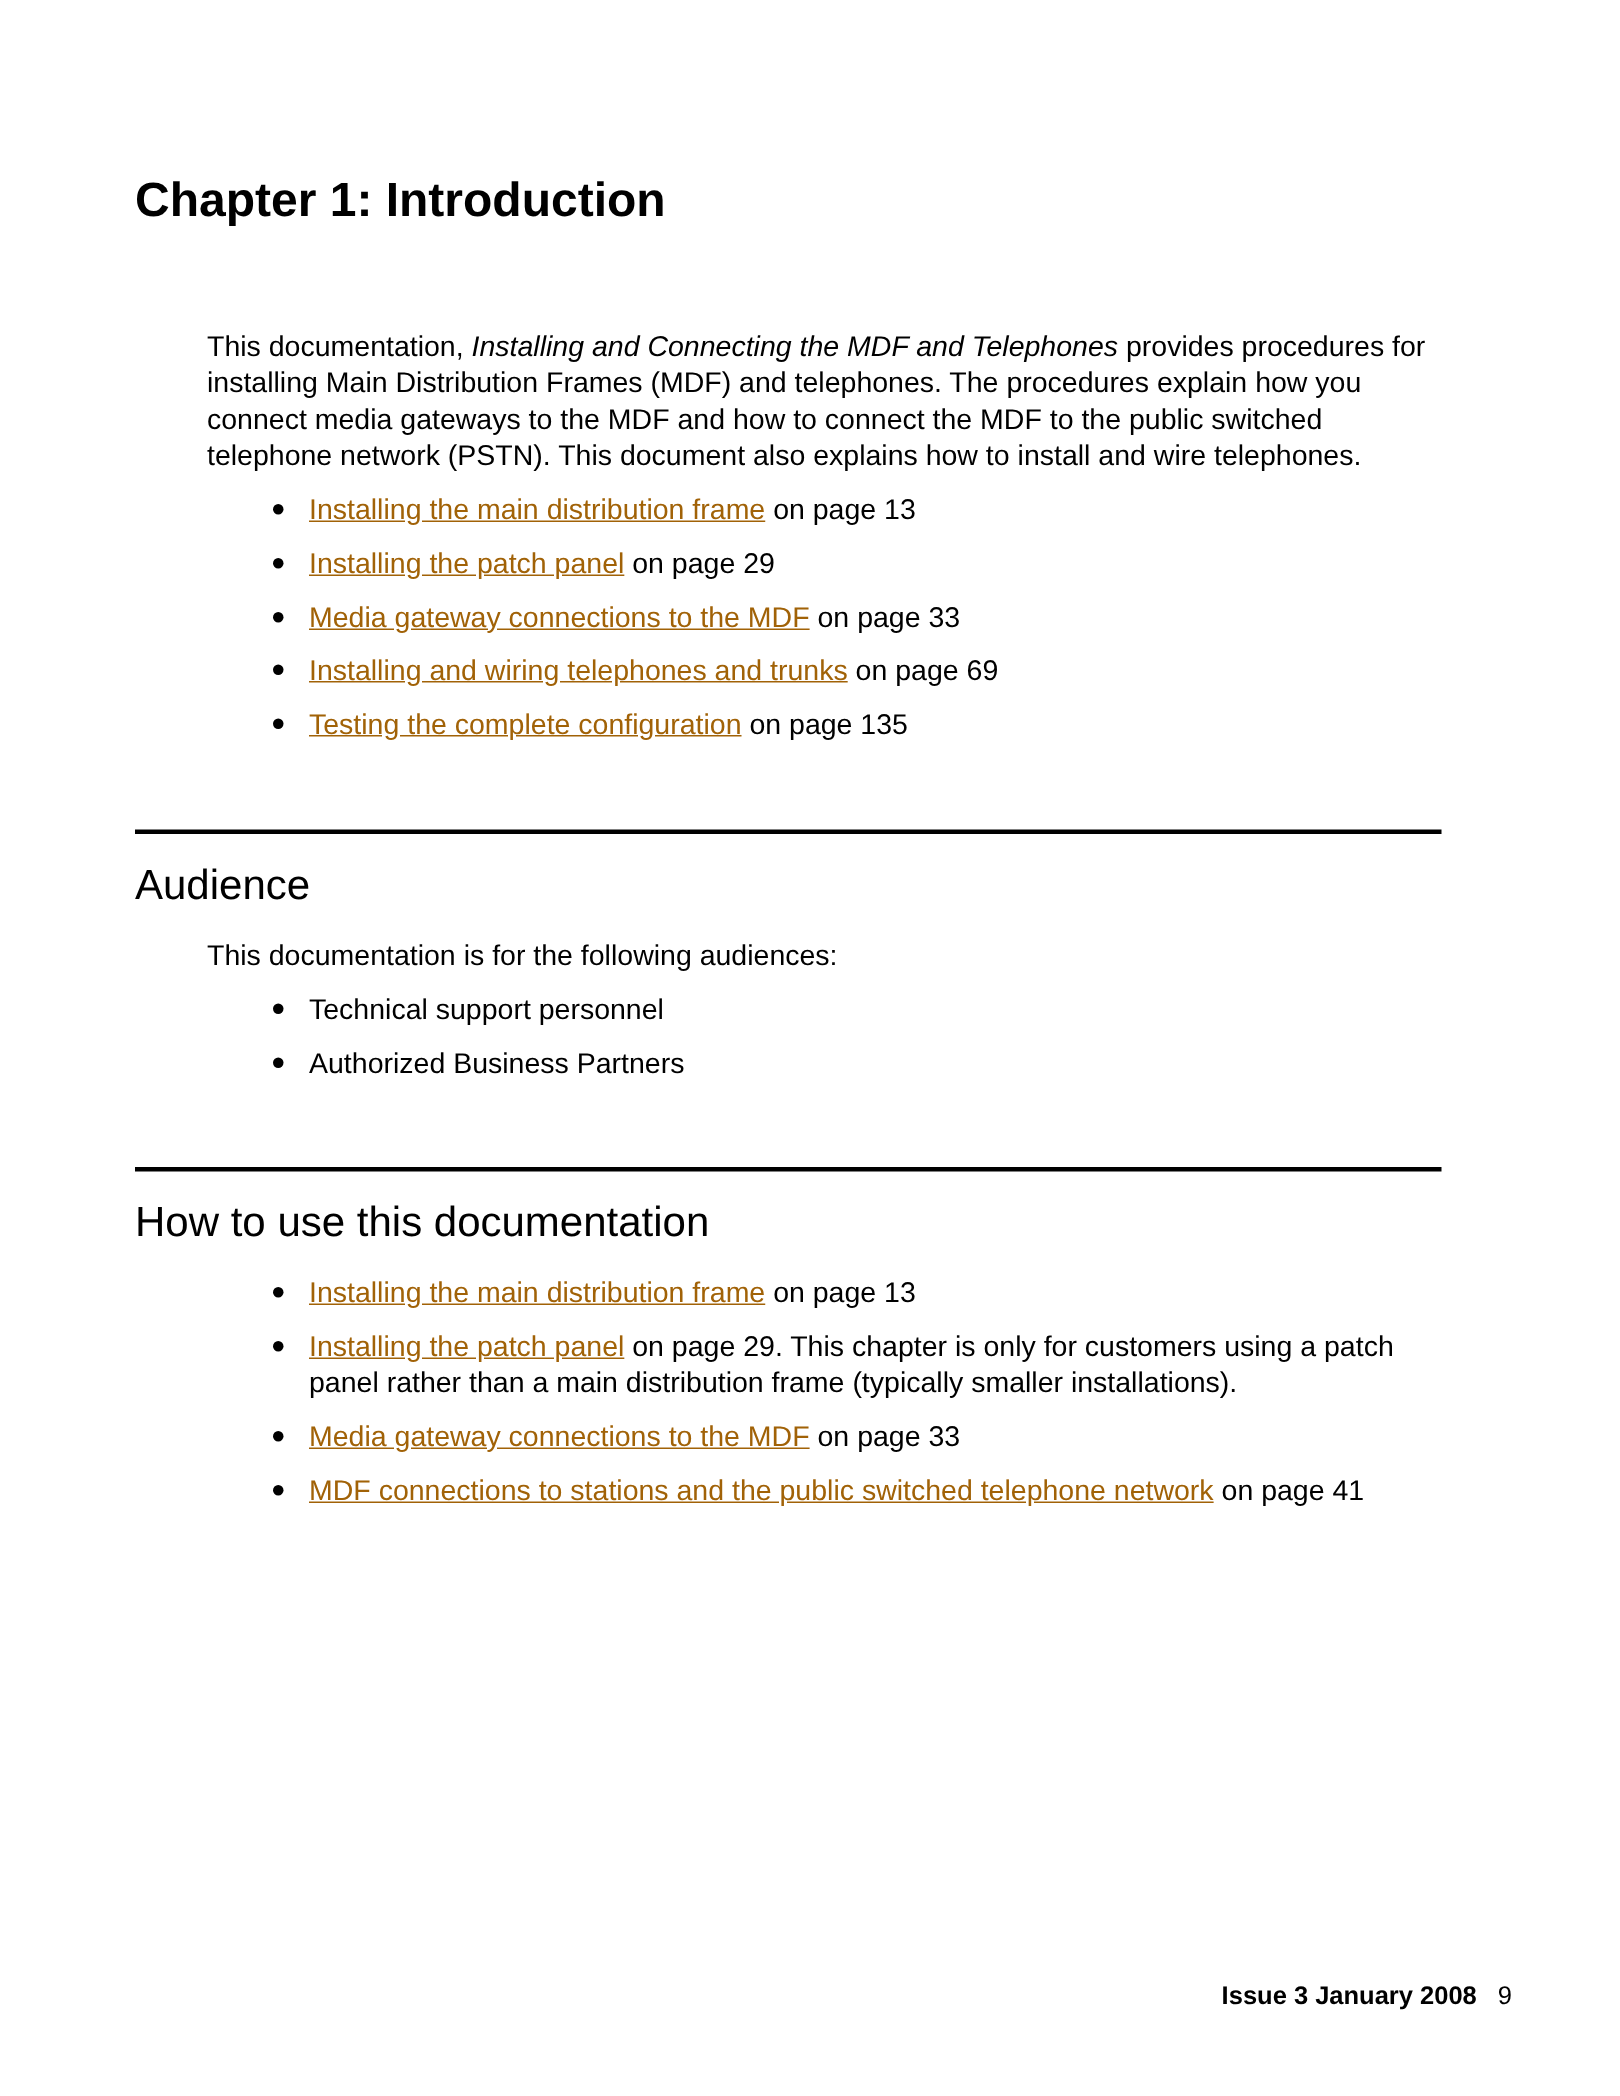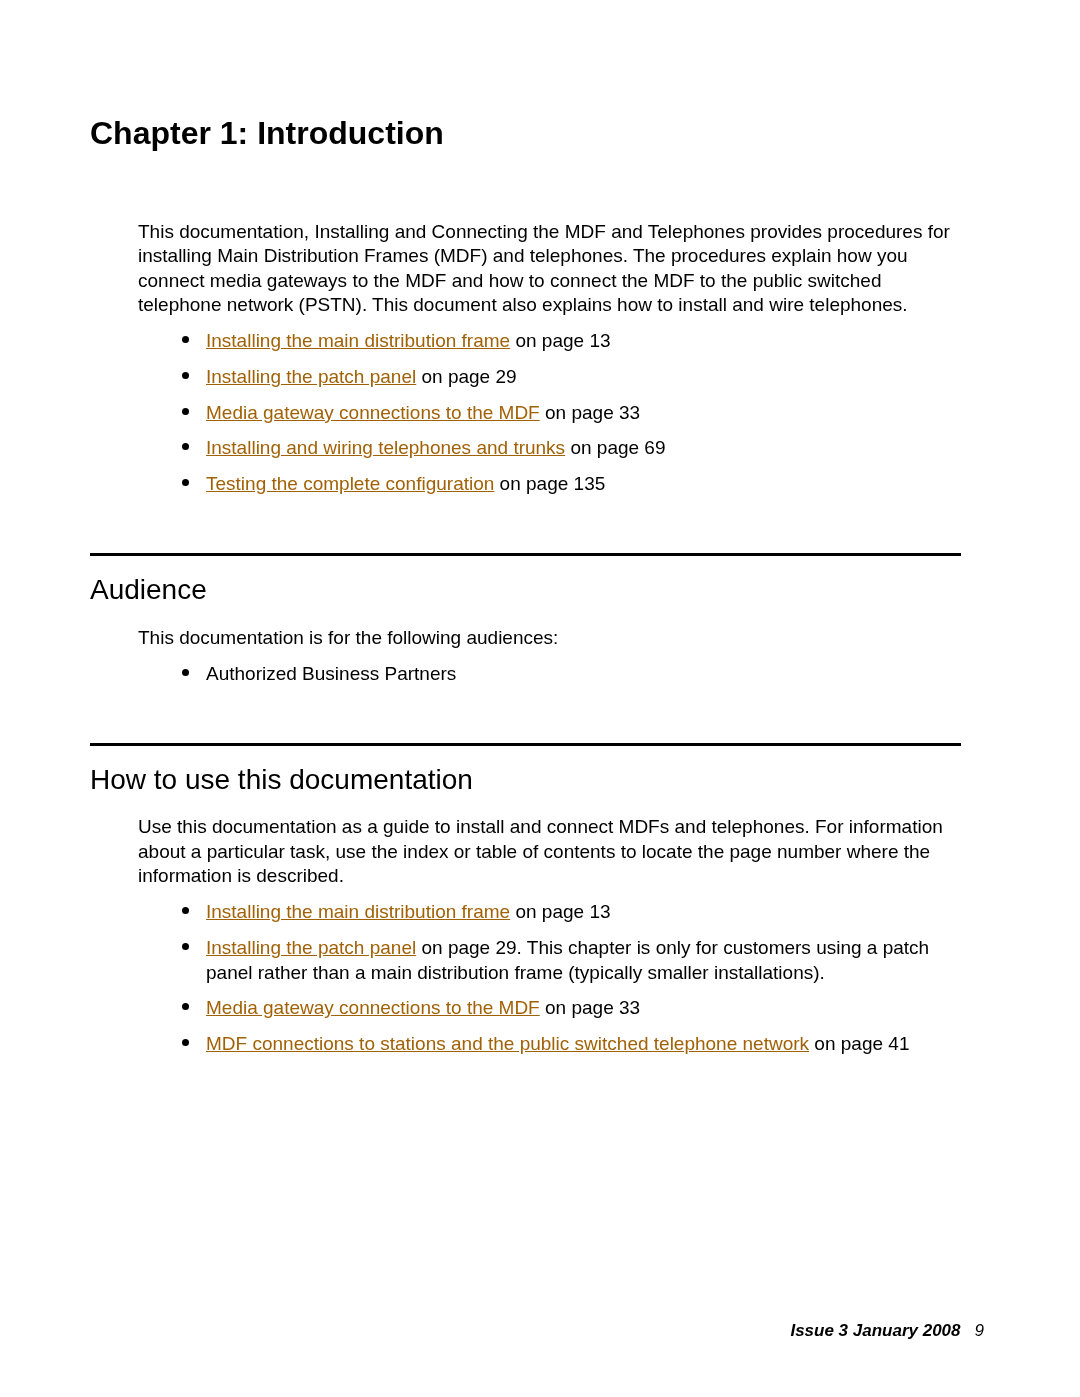--- a/index.html
+++ b/index.html
@@ -29,20 +29,21 @@
   }
   .para {
     margin: 0 0 12px 0;
     padding-left: 48px;
   }
   .para2 {
     margin: 0 0 12px 0;
     padding-left: 48px;
   }
   .italic {
+    font-style: italic;
   }
   ul.doc-list {
     list-style: none;
     margin: 0 0 14px 0;
     padding: 0 0 0 90px;
   }
   ul.doc-list li {
     position: relative;
     padding: 0 0 0 26px;
     margin: 0 0 11px 0;
@@ -68,25 +69,24 @@
     border-top: 3px solid #000;
     margin: 56px 0 16px 0;
   }
   h2.section-heading {
     font-size: 28px;
     font-weight: normal;
     margin: 0 0 18px 0;
   }
   .footer {
     position: absolute;
-    right: 96px;
+    right: 72px;
     bottom: 56px;
     font-size: 17px;
     font-weight: bold;
-    font-style: italic;
   }
   .footer .page-num {
     margin-left: 14px;
     font-weight: normal;
   }
 </style>
 </head>
 <body>
 
 <div class="page">
@@ -117,27 +117,27 @@
         <span class="link">Testing the complete configuration</span><span> on page 135</span>
       </li>
     </ul>
 
     <hr class="section-rule">
     <h2 class="section-heading">Audience</h2>
 
     <p class="para2">This documentation is for the following audiences:</p>
 
     <ul class="doc-list">
+      <li><span>Technical support personnel</span></li>
       <li><span>Authorized Business Partners</span></li>
     </ul>
 
     <hr class="section-rule">
     <h2 class="section-heading">How to use this documentation</h2>
 
-    <p class="para2">Use this documentation as a guide to install and connect MDFs and telephones. For information about a particular task, use the index or table of contents to locate the page number where the information is described.</p>
 
     <ul class="doc-list">
       <li>
         <span class="link">Installing the main distribution frame</span><span> on page 13</span>
       </li>
       <li>
         <span class="link">Installing the patch panel</span><span> on page 29. This chapter is only for customers using a patch panel rather than a main distribution frame (typically smaller installations).</span>
       </li>
       <li>
         <span class="link">Media gateway connections to the MDF</span><span> on page 33</span>

